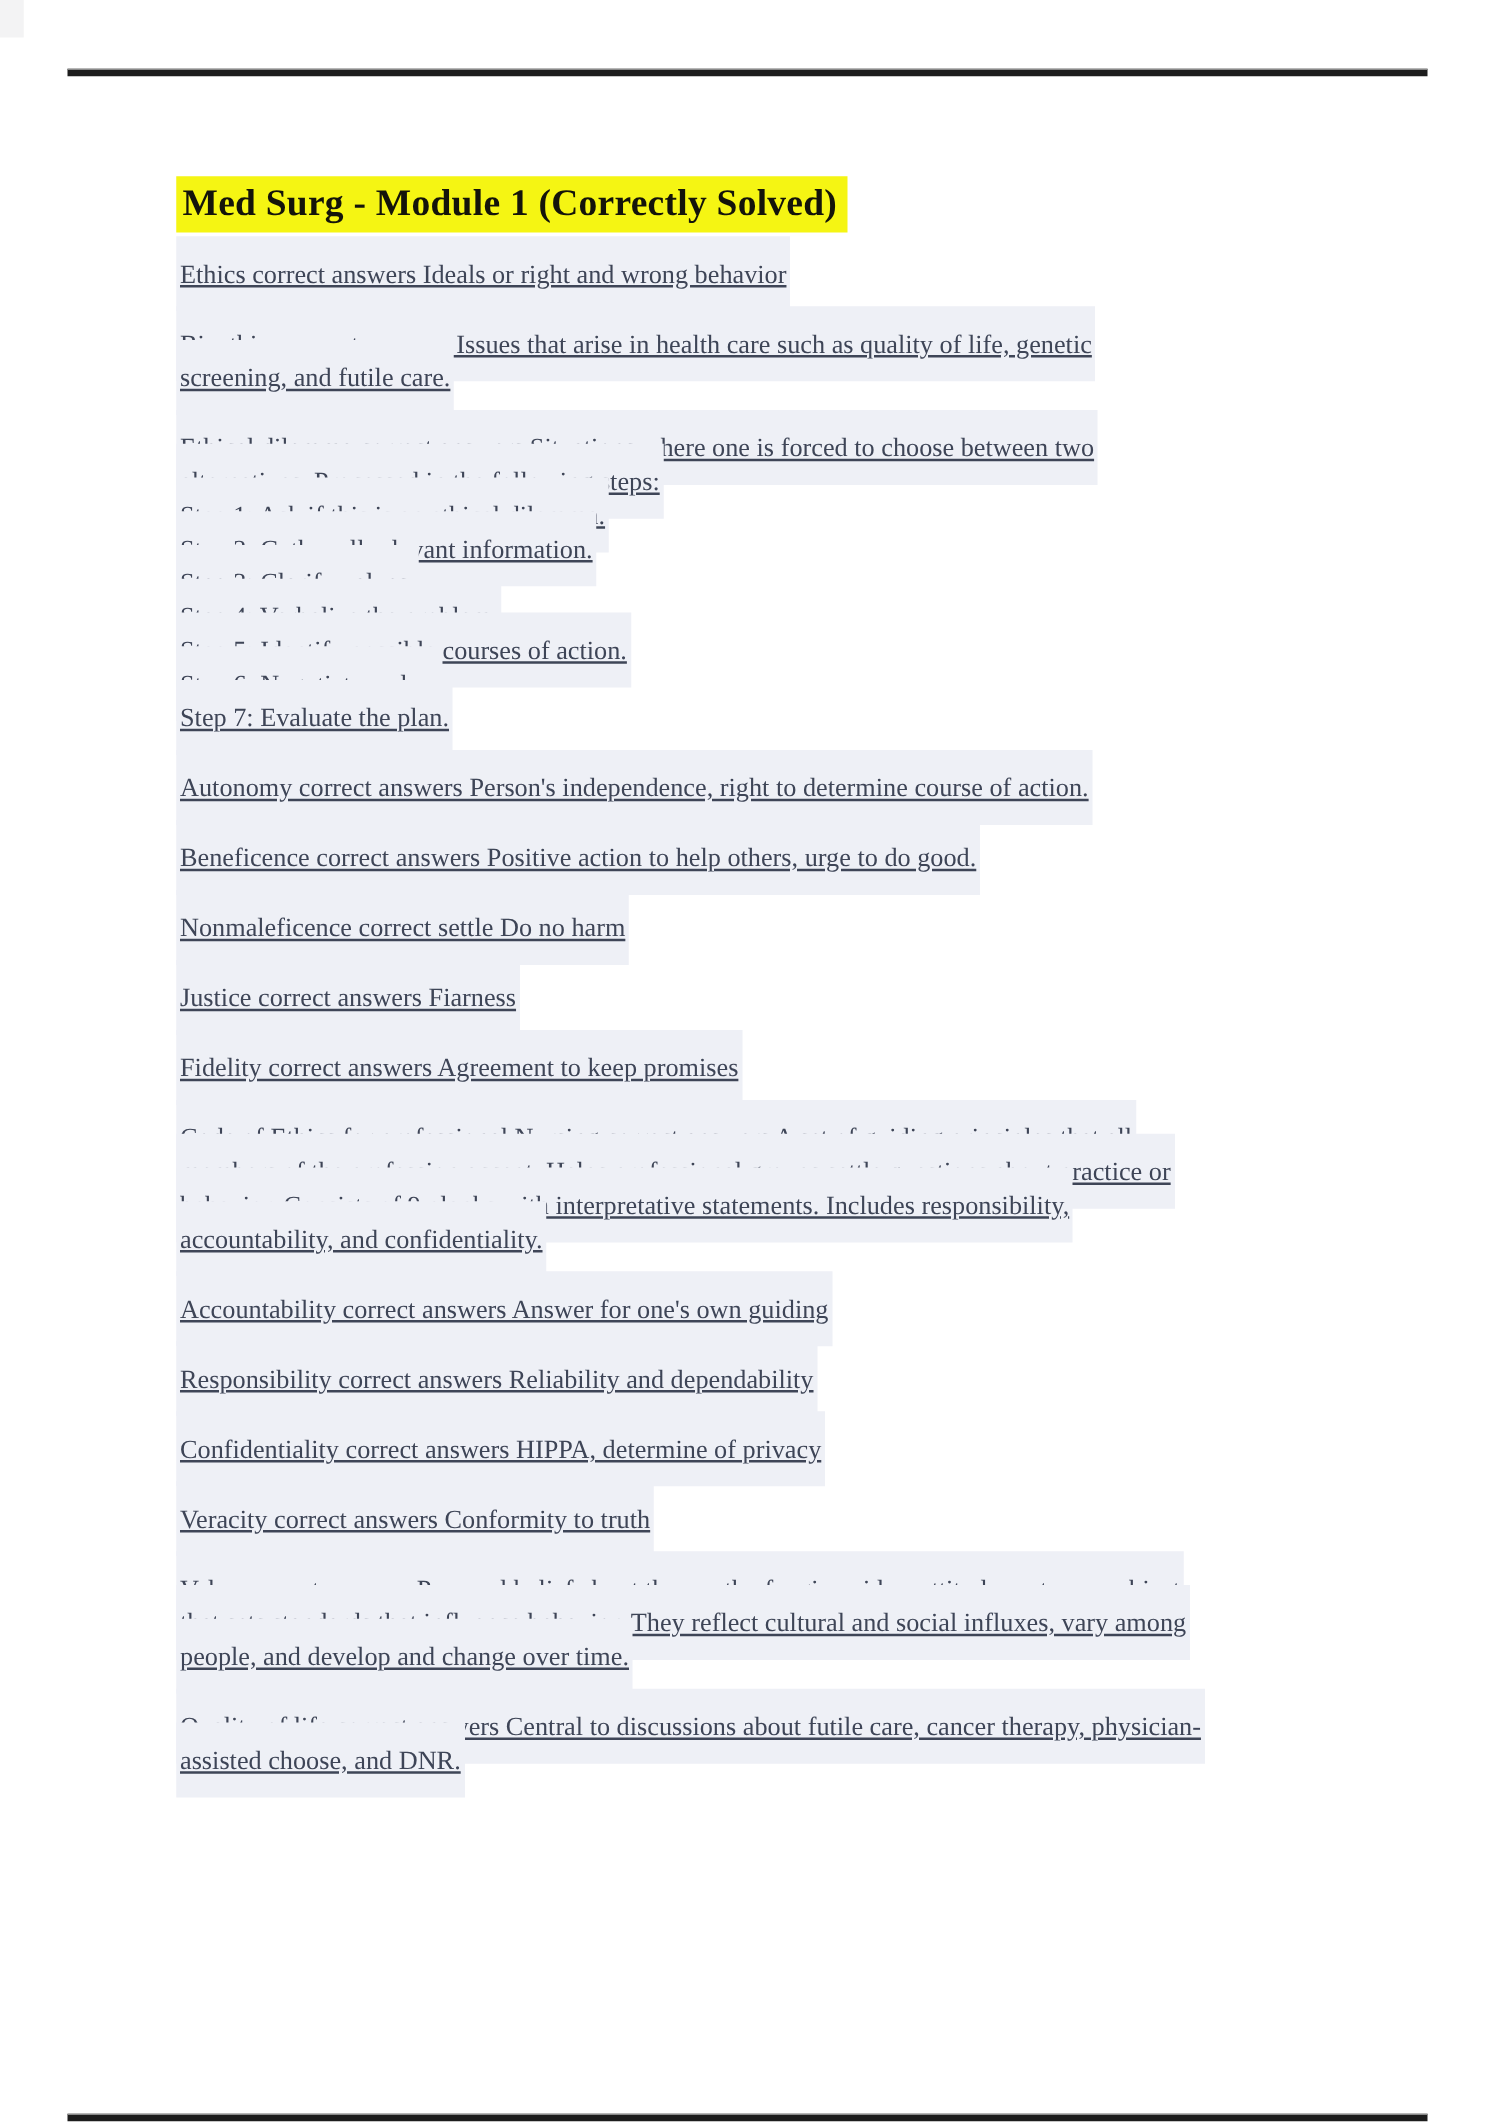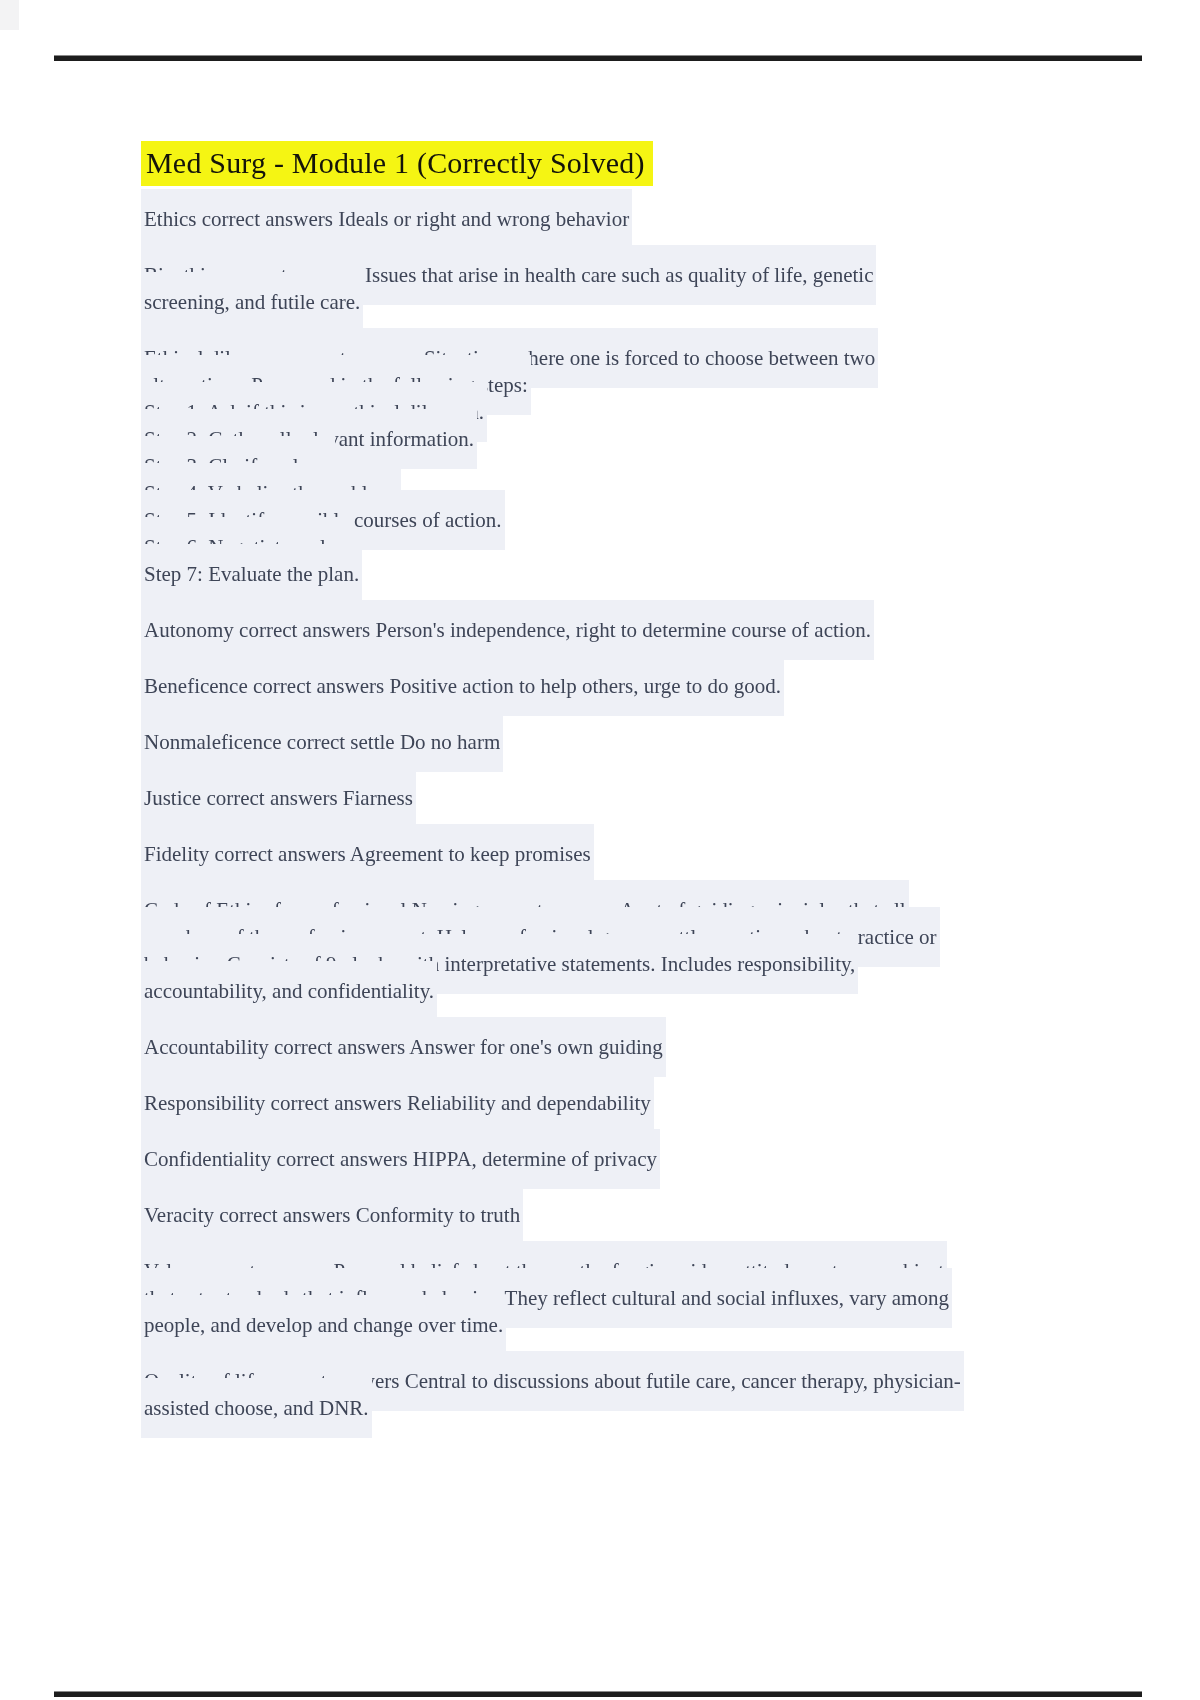--- a/index.html
+++ b/index.html
@@ -36,41 +36,42 @@
   .content {
     position: absolute;
     left: 141px;
     top: 146px;
     width: 952px;
   }
   h1.doc-title {
     margin: 0 0 26px 0;
     font-size: 30px;
     line-height: 34px;
-    font-weight: normal;
+    font-weight: bold;
     color: var(--title-color, #14140a);
     letter-spacing: 0.2px;
   }
   h1.doc-title .hl-yellow {
     background: var(--highlight-yellow, #f6f613);
     padding: 5px 8px 7px 5px;
     box-decoration-break: clone;
     -webkit-box-decoration-break: clone;
   }
   p.para {
     margin: 0 0 29px 0;
     font-size: 21px;
     line-height: 27px;
     color: var(--body-text-color, #3e4557);
   }
   p.para .hl-blue {
     background: var(--highlight-blue, #eef0f6);
     white-space: pre-line;
     padding: 18px 3px;
     box-decoration-break: clone;
+    text-decoration: underline;
     -webkit-box-decoration-break: clone;
   }
 </style>
 </head>
 <body>
 
 <div class="page">
   <div class="scan-artifact"></div>
   <div class="rule rule-top"></div>
 

